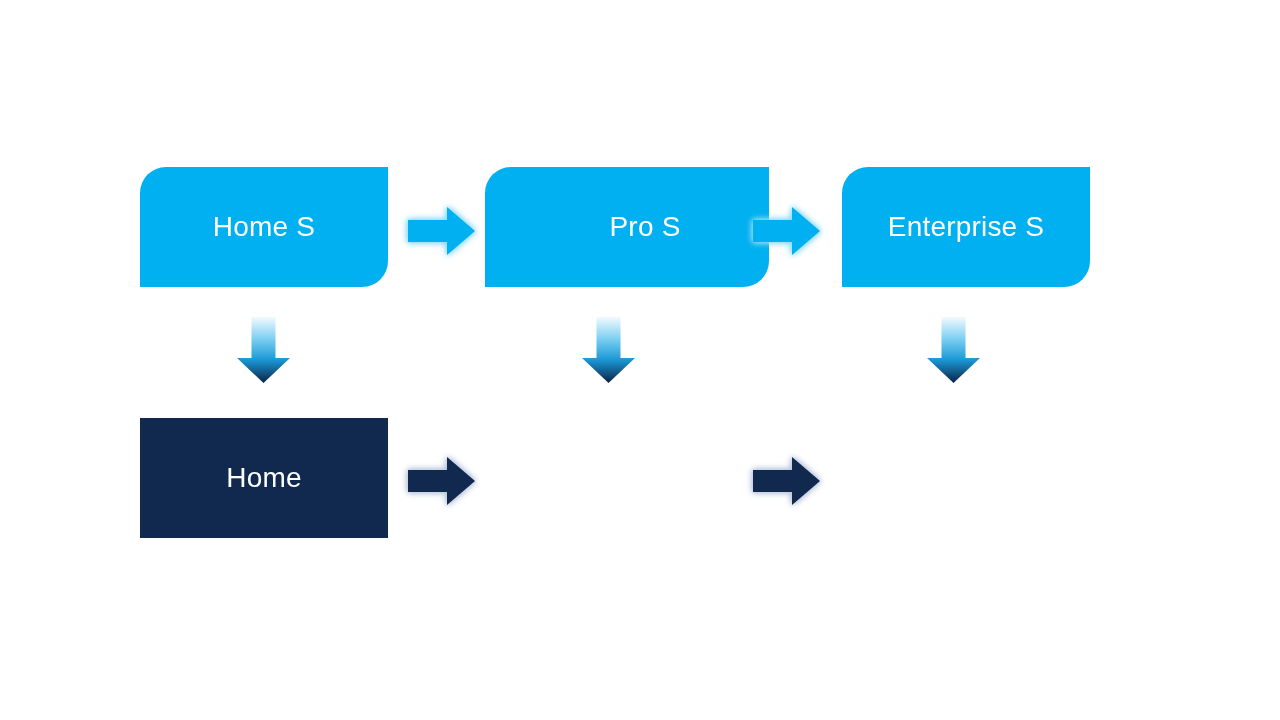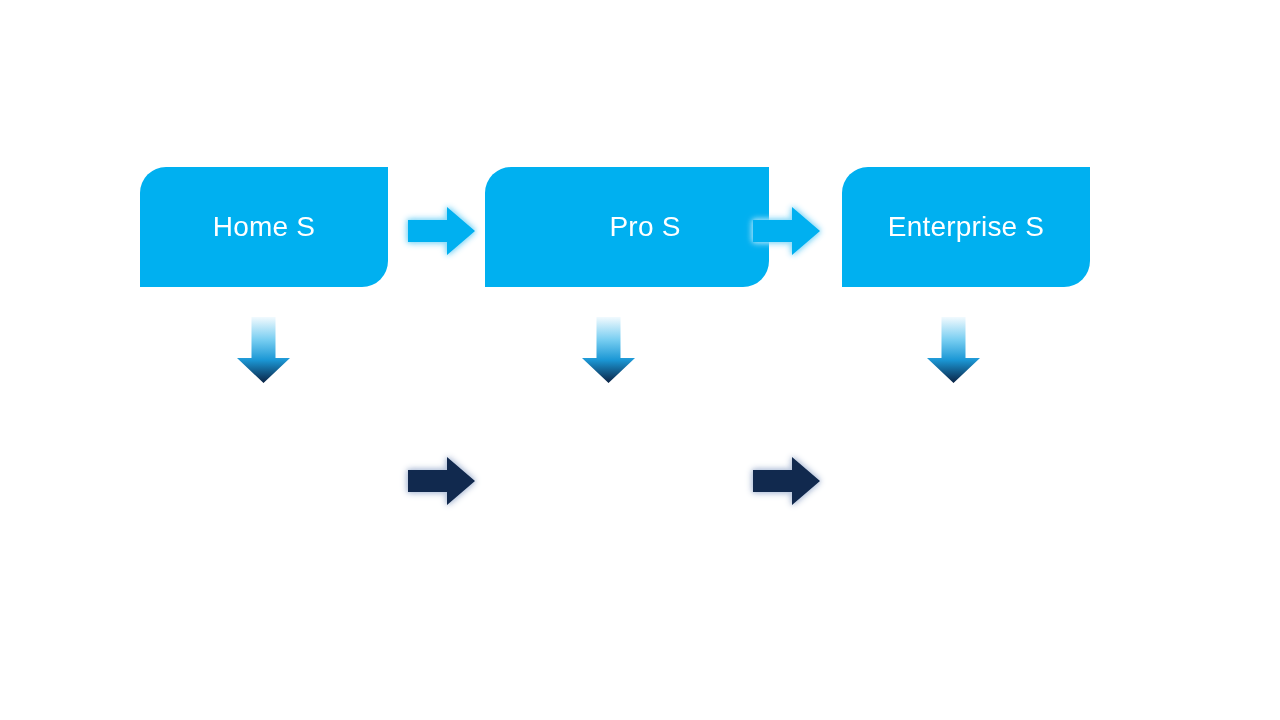--- a/index.html
+++ b/index.html
@@ -99,20 +99,23 @@
   <div class="node node-top pos-c1 pos-r1">
     <span class="label">Home S</span>
   </div>
   <div class="node node-top pos-c2 pos-r1">
     <span class="label">Pro S</span>
   </div>
   <div class="node node-top pos-c3 pos-r1">
     <span class="label">Enterprise S</span>
   </div>
 
+  <div class="node node-bottom pos-c1 pos-r2">
+    <span class="label">Home</span>
+  </div>
 
   <div class="h-arrow h-arrow-light h-arrow-top h-arrow-g1">
     <svg width="67" height="48" viewBox="0 0 67 48">
       <path d="M0,13 H39 V0 L67,24 L39,48 V35 H0 Z"></path>
     </svg>
   </div>
   <div class="h-arrow h-arrow-light h-arrow-top h-arrow-g2">
     <svg width="67" height="48" viewBox="0 0 67 48">
       <path d="M0,13 H39 V0 L67,24 L39,48 V35 H0 Z"></path>
     </svg>

